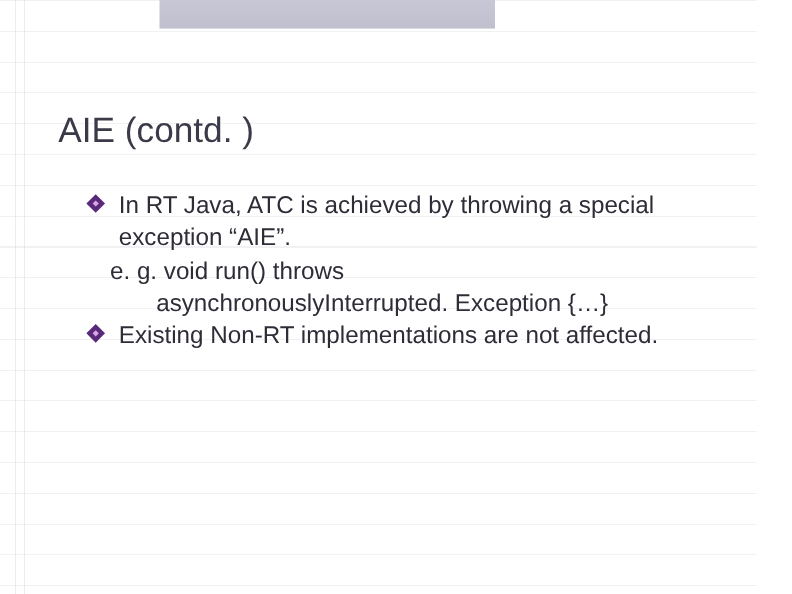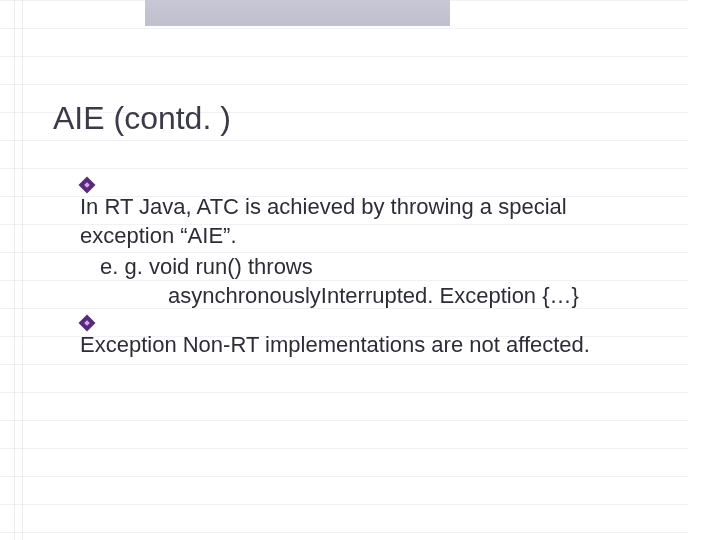--- a/index.html
+++ b/index.html
@@ -60,21 +60,20 @@
     position: absolute;
     top: 172px;
     left: 80px;
     right: 60px;
     color: #2d2d38;
   }
   .bullet-row {
     display: flex;
     align-items: flex-start;
     margin-bottom: 2px;
-    flex-direction: column;
   }
   .bullet-icon {
     width: 14px;
     height: 14px;
     flex: 0 0 14px;
     margin-top: 6px;
     margin-right: 14px;
     position: relative;
   }
   .bullet-icon::before {
@@ -102,21 +101,21 @@
     line-height: 1.32;
     font-family: Verdana, Geneva, sans-serif;
   }
   .sub1 {
     margin-left: 20px;
     font-size: 22px;
     line-height: 1.32;
     padding-top: 0;
   }
   .sub2 {
-    margin-left: 88px;
+    margin-left: 62px;
     font-size: 22px;
     line-height: 1.32;
     padding-top: 0;
   }
 </style>
 </head>
 <body>
 
 <div class="slide">
   <div class="top-bar"></div>
@@ -130,17 +129,17 @@
       <span class="bullet-text"> In RT Java, ATC is achieved by throwing a special exception “AIE”.</span>
     </div>
 
 
     <div class="sub1">e. g. void run() throws</div>
 
     <div class="sub2">asynchronouslyInterrupted. Exception {…}</div>
 
     <div class="bullet-row">
       <span class="bullet-icon"></span>
-      <span class="bullet-text"> Exception Non-RT implementations are not affected.</span>
+      <span class="bullet-text"> Existing Non-RT implementations are not affected.</span>
     </div>
 
   </div>
 </div>
 
 </body></html>

